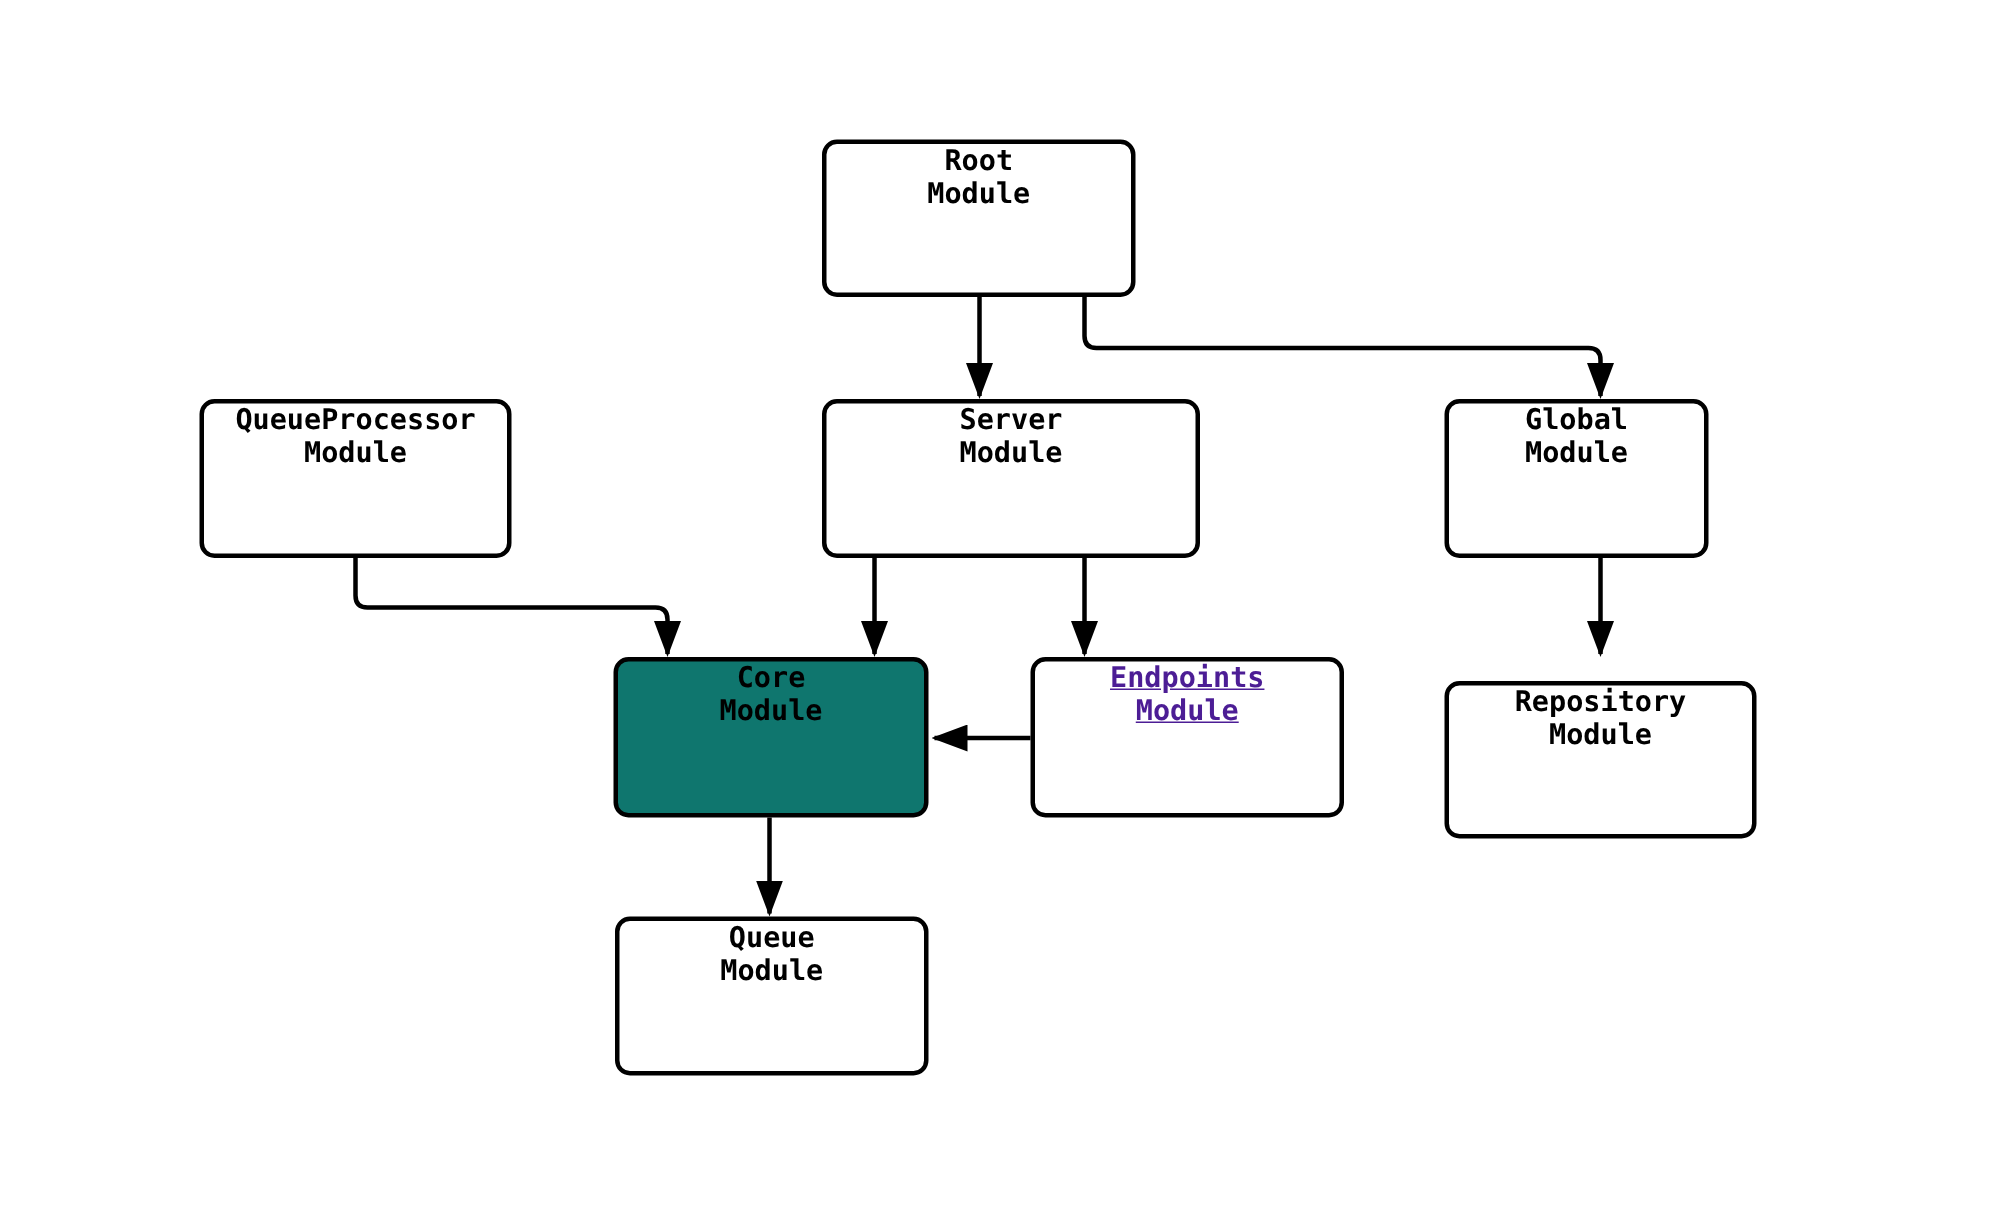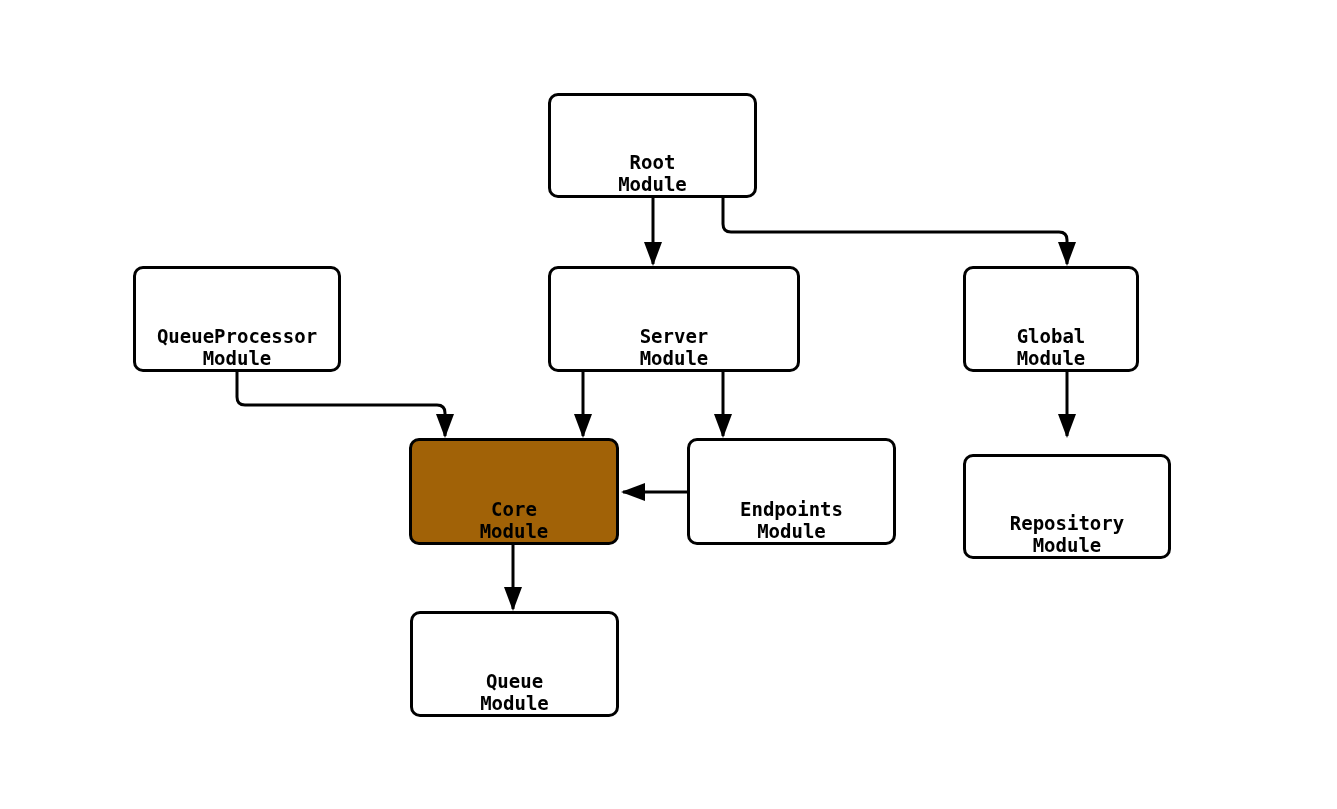--- a/index.html
+++ b/index.html
@@ -26,21 +26,21 @@
     fill: none;
     stroke-width: 3;
   }
   .node {
     position: absolute;
     box-sizing: border-box;
     border: 3px solid #000000;
     border-radius: 10px;
     background: #ffffff;
     display: flex;
-    align-items: flex-end;
+    align-items: flex-start;
     justify-content: center;
   }
   .node-label {
     font-weight: bold;
     font-size: 19px;
     line-height: 22px;
     text-align: center;
     white-space: pre-line;
     color: #000000;
   }
@@ -76,26 +76,26 @@
 Module</div>
       </div>
       <div class="node" style="left: 548px; top: 266px; width: 252px; height: 106px; background: rgb(255, 255, 255); border-color: rgb(0, 0, 0);">
         <div class="node-label" style="color: rgb(0, 0, 0);">Server
 Module</div>
       </div>
       <div class="node" style="left: 963px; top: 266px; width: 176px; height: 106px; background: rgb(255, 255, 255); border-color: rgb(0, 0, 0);">
         <div class="node-label" style="color: rgb(0, 0, 0);">Global
 Module</div>
       </div>
-      <div class="node" style="left: 409px; top: 438px; width: 210px; height: 107px; background: #a16207; border-color: rgb(0, 0, 0);">
+      <div class="node" style="left: 409px; top: 438px; width: 210px; height: 107px; background: #0f766e; border-color: rgb(0, 0, 0);">
         <div class="node-label" style="color: rgb(0, 0, 0);">Core
 Module</div>
       </div>
       <div class="node" style="left: 687px; top: 438px; width: 209px; height: 107px; background: rgb(255, 255, 255); border-color: rgb(0, 0, 0);">
-        <div class="node-label" style="color: #000000;">Endpoints
+        <div class="node-label" style="color: #4c1d95; text-decoration: underline;">Endpoints
 Module</div>
       </div>
       <div class="node" style="left: 963px; top: 454px; width: 208px; height: 105px; background: rgb(255, 255, 255); border-color: rgb(0, 0, 0);">
         <div class="node-label" style="color: rgb(0, 0, 0);">Repository
 Module</div>
       </div>
       <div class="node" style="left: 410px; top: 611px; width: 209px; height: 106px; background: rgb(255, 255, 255); border-color: rgb(0, 0, 0);">
         <div class="node-label" style="color: rgb(0, 0, 0);">Queue
 Module</div>
       </div>

